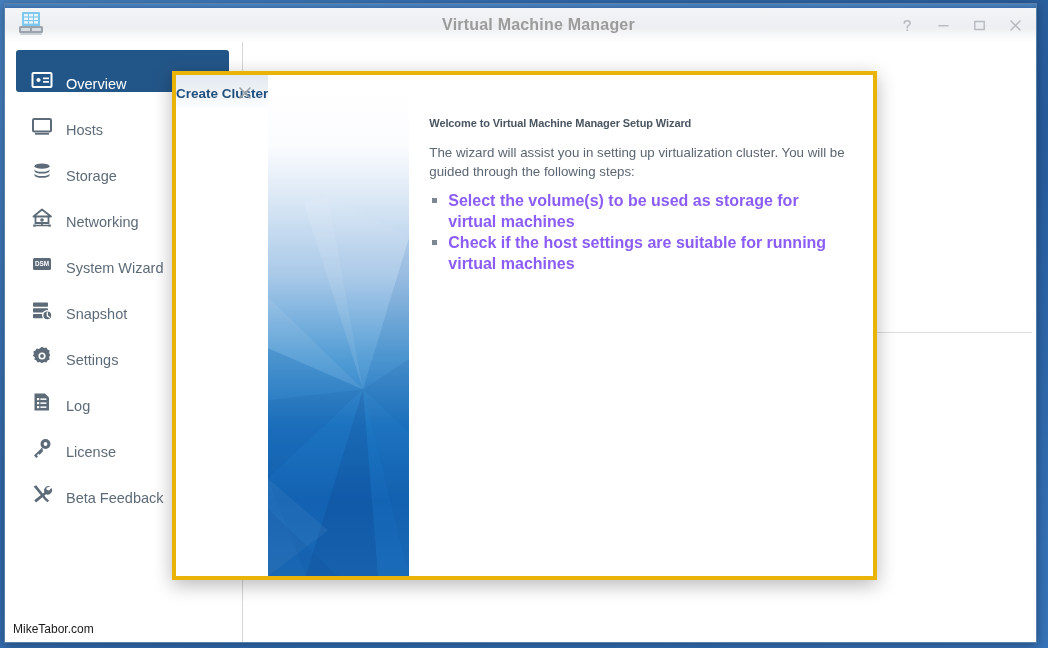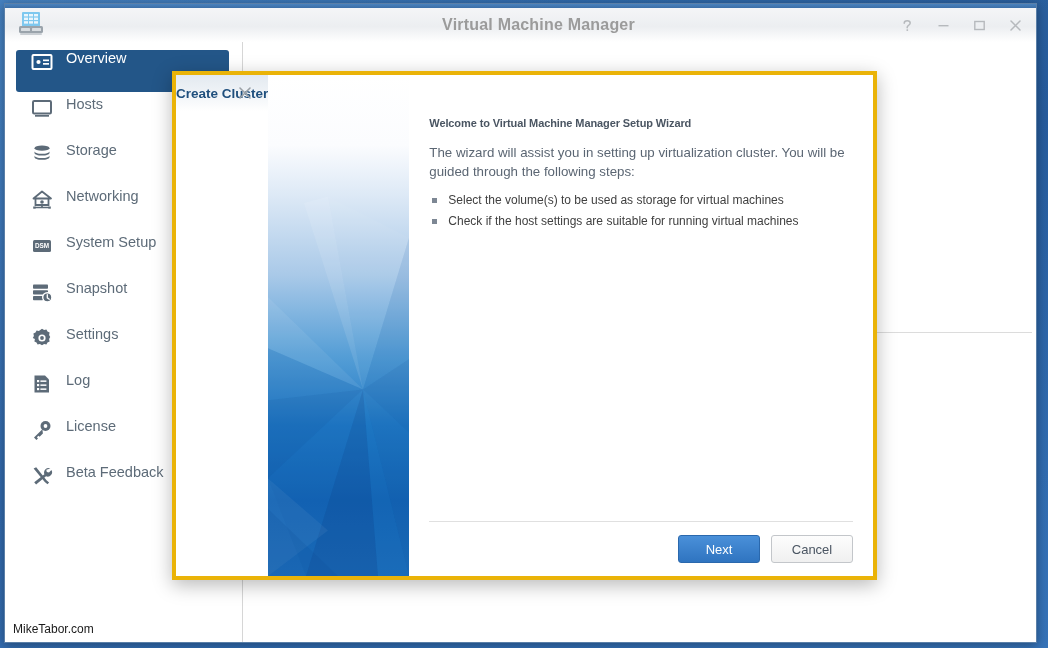--- a/index.html
+++ b/index.html
@@ -84,21 +84,21 @@
     border-right: 1px solid #d6d6d6;
     padding-top: 4px;
     position: relative;
   }
   .nav-item {
     position: relative;
     height: 42px;
     margin: 4px 13px 4px 11px;
     border-radius: 3px;
     display: flex;
-    align-items: flex-start;
+    align-items: flex-end;
     padding-left: 14px;
     cursor: pointer;
     color: #5d6b78;
     font-size: 14.5px;
   }
   .nav-item.active {
     background: #235688;
     color: #ffffff;
   }
   .nav-ico {
@@ -210,24 +210,25 @@
   .dlg-p {
     font-size: 13.3px;
     color: #5b6673;
     line-height: 19px;
     margin: 0 0 9px 0;
     max-width: 525px;
   }
   .dlg-list { list-style: none; margin: 0; padding: 0; }
   .dlg-list li {
     position: relative;
-    font-size: 12px;
-    color: #404040;
+    font-size: 16px;
+    color: #8b5cf6;
     line-height: 21px;
     padding-left: 19px;
+    font-weight: bold;
   }
   .dlg-list li .bullet {
     position: absolute;
     left: 3px; top: 8px;
     width: 5px; height: 5px;
     background: #7d8794;
   }
 
   .dlg-footer {
     flex: 0 0 auto;
@@ -370,21 +371,21 @@
         <span class="nav-label">Networking</span>
       </div>
 
       <div class="nav-item">
         <span class="nav-ico">
           <svg width="22" height="22" viewBox="0 0 22 22">
             <rect x="2" y="5" width="18" height="12" rx="1.5" fill="#5d6b78"></rect>
             <text x="11" y="13.4" font-family="Liberation Sans, sans-serif" font-size="6.4" font-weight="bold" fill="#ffffff" text-anchor="middle">DSM</text>
           </svg>
         </span>
-        <span class="nav-label">System Setup</span>
+        <span class="nav-label">System Wizard</span>
       </div>
 
       <div class="nav-item">
         <span class="nav-ico">
           <svg width="22" height="22" viewBox="0 0 22 22">
             <g fill="#5d6b78">
               <rect x="2" y="3.5" width="15" height="4.2" rx="0.8"></rect>
               <rect x="2" y="9.3" width="15" height="4.2" rx="0.8"></rect>
               <rect x="2" y="15.1" width="10" height="4.2" rx="0.8"></rect>
             </g>
@@ -509,20 +510,16 @@
             <span class="bullet"></span>
             <span>Select the volume(s) to be used as storage for virtual machines</span>
           </li>
           <li>
             <span class="bullet"></span>
             <span>Check if the host settings are suitable for running virtual machines</span>
           </li>
         </ul>
       </div>
 
-      <div class="dlg-footer">
-        <button class="btn btn-primary">Next</button>
-        <button class="btn btn-secondary">Cancel</button>
-      </div>
     </div>
 
   </div>
 </div>
 
 </body></html>

